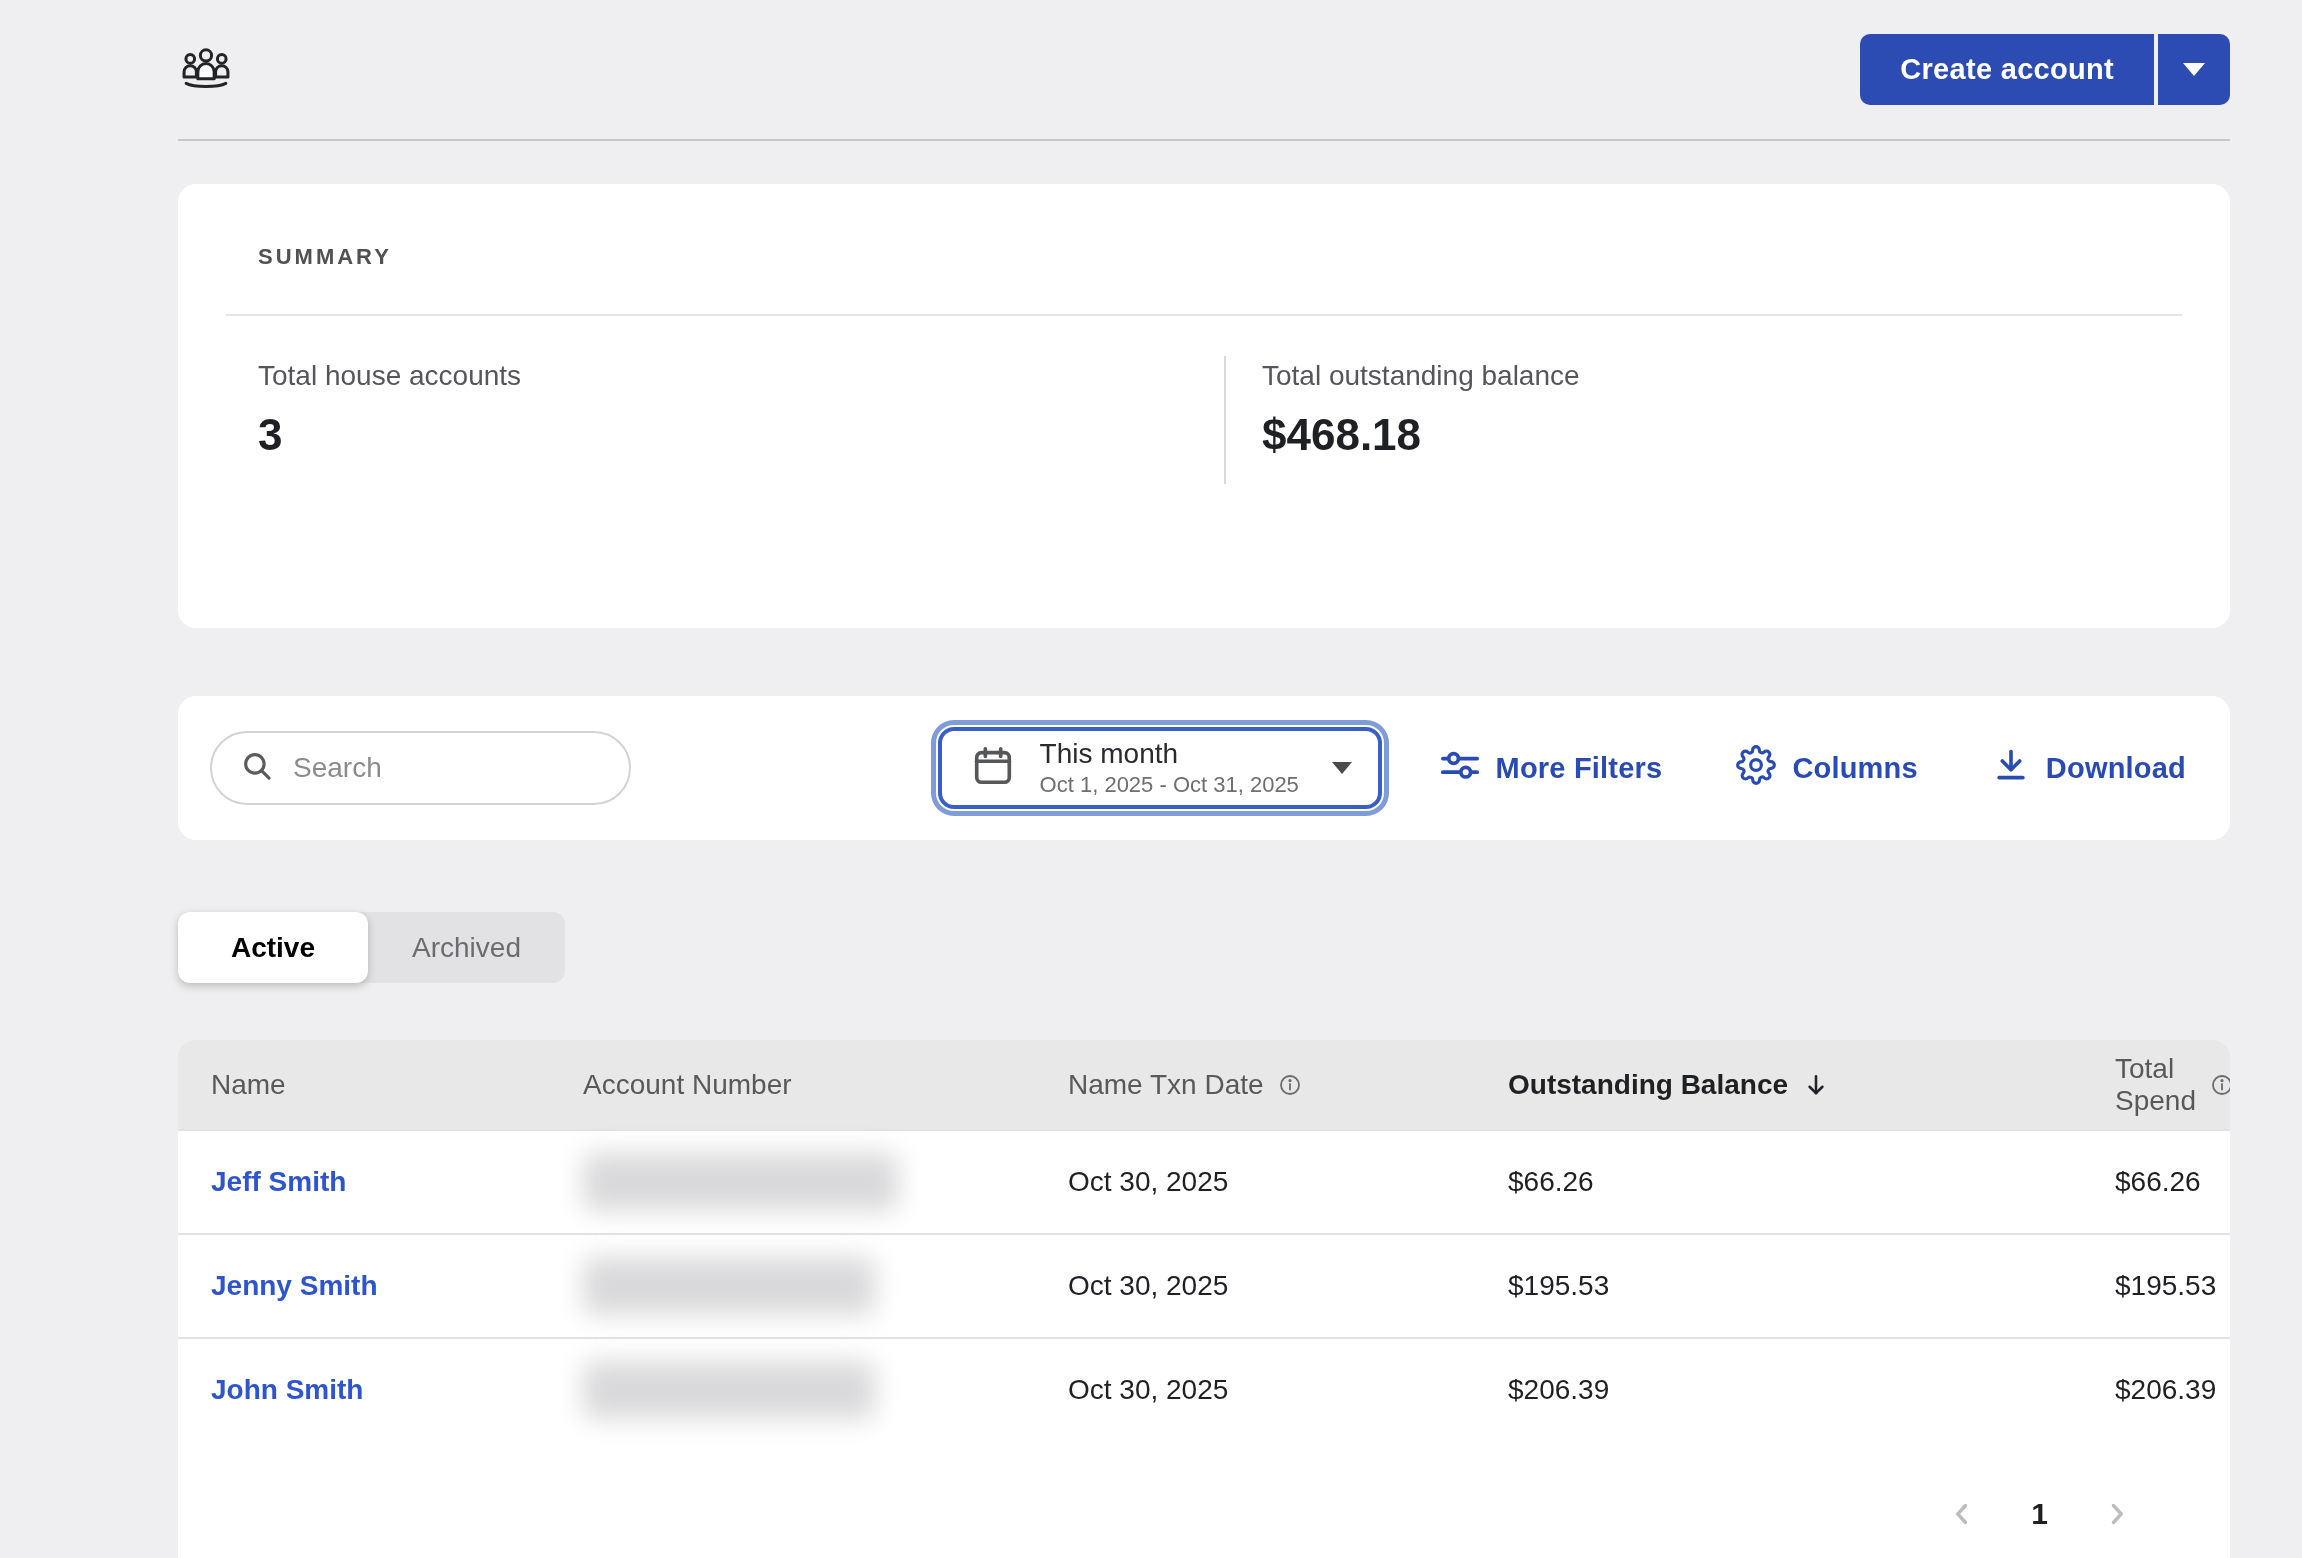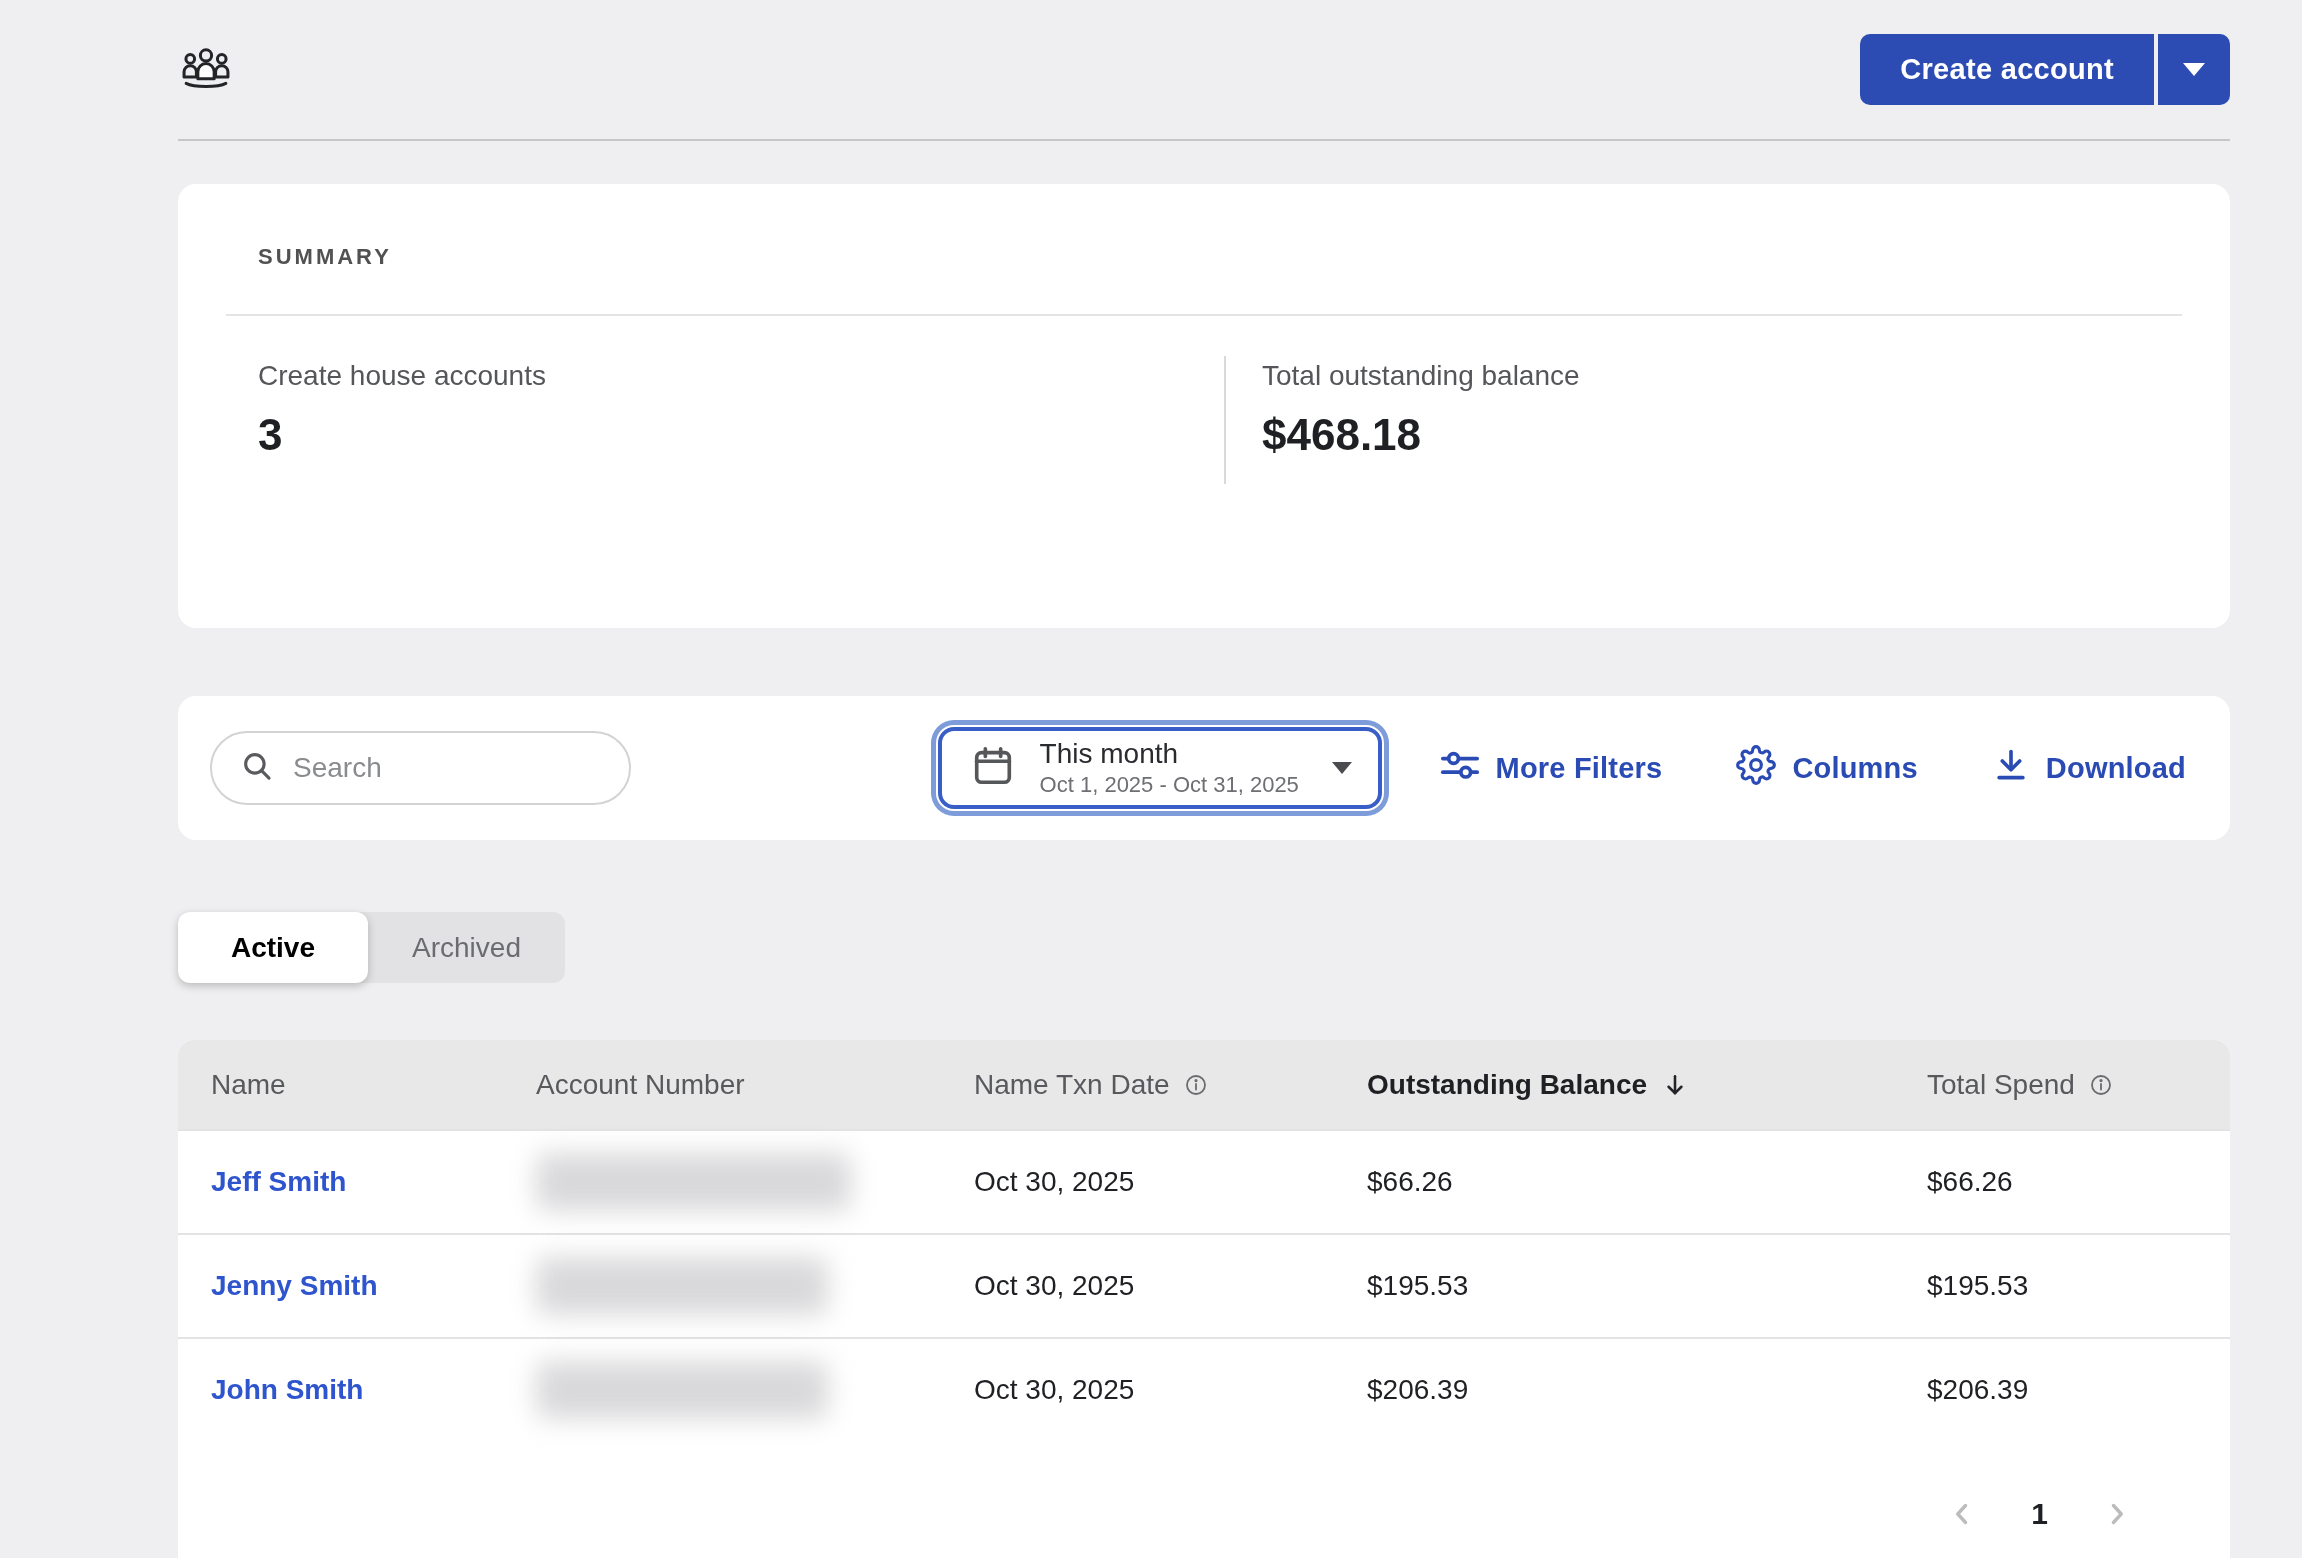--- a/index.html
+++ b/index.html
@@ -109,21 +109,21 @@
     width:190px; background:#fff; color:#000000; font-weight:700;
     box-shadow:0 3px 8px rgba(0,0,0,0.22);
   }
   .tab-inactive { width:197px; color:#6b6c70; }
 
   
   .table-card { margin-top:57px; overflow:hidden; border-radius:16px; }
   .tgrid {
     display:grid;
     grid-template-columns:325px 438px 393px 560px 1fr;
-    padding-left:33px; align-items:center;
+    padding-left:33px; align-items:center;gap:47px;
   }
   .thead { height:89px; background:#e8e8e9; color:#58595d; font-size:28px; }
   .th { display:flex; align-items:center; gap:14px; }
   .th-sorted { color:#1f2023; font-weight:700; }
   .trow { height:104px; border-top:2px solid #e3e3e5; font-size:28px; }
   .trow:first-of-type { border-top:none; }
   .name-link { color:#2e55cd; font-weight:600; text-decoration:none; cursor:pointer; }
   .redacted-blob {
     width:292px; height:58px; border-radius:10px;
     background:#d9d9db; filter:blur(13px);
@@ -168,21 +168,21 @@
       </button>
     </div>
   </div>
 
   
   <section class="card summary-card">
     <div class="summary-heading">SUMMARY</div>
     <div class="summary-divider"></div>
     <div class="summary-stats">
       <div class="stat-first">
-        <div class="stat-label">Create house accounts</div>
+        <div class="stat-label">Total house accounts</div>
         <div class="stat-value">3</div>
       </div>
       <div class="stat-vdivider"></div>
       <div class="stat-second">
         <div class="stat-label">Total outstanding balance</div>
         <div class="stat-value">$468.18</div>
       </div>
     </div>
   </section>
 

